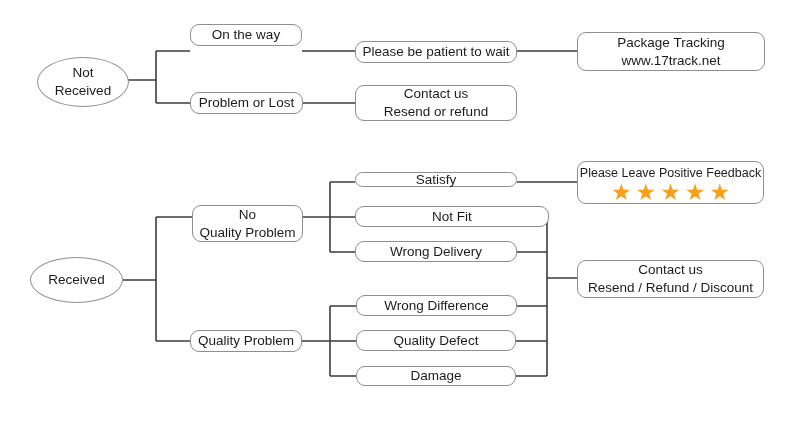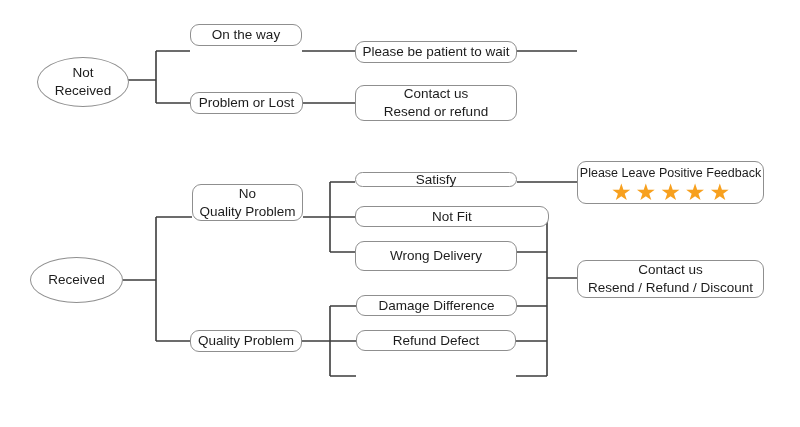--- a/index.html
+++ b/index.html
@@ -83,41 +83,44 @@
 
   <div class="node ellipse" style="left:37px;top:57px;width:92px;height:50px">Not
 Received</div>
 
   <div class="node" style="left:190px;top:24px;width:112px;height:22px">On the way</div>
 
   <div class="node" style="left:190px;top:92px;width:113px;height:22px">Problem or Lost</div>
 
   <div class="node" style="left:355px;top:41px;width:162px;height:22px">Please be patient to wait</div>
 
+  <div class="node" style="left:577px;top:32px;width:188px;height:39px">Package Tracking
+www.17track.net</div>
 
   <div class="node" style="left:355px;top:85px;width:162px;height:36px">Contact us
 Resend or refund</div>
 
   <div class="node ellipse" style="left:30px;top:257px;width:93px;height:46px">Received</div>
 
-  <div class="node" style="left:192px;top:184px;width:111px;height:37px">No
+  <div class="node" style="left:192px;top:205px;width:111px;height:37px">No
 Quality Problem</div>
 
   <div class="node" style="left:190px;top:330px;width:112px;height:22px">Quality Problem</div>
 
   <div class="node" style="left:355px;top:172px;width:162px;height:15px">Satisfy</div>
 
   <div class="node" style="left:355px;top:206px;width:194px;height:21px">Not Fit</div>
 
-  <div class="node" style="left:355px;top:241px;width:162px;height:30px">Wrong Delivery</div>
+  <div class="node" style="left:355px;top:241px;width:162px;height:21px">Wrong Delivery</div>
 
-  <div class="node" style="left:356px;top:295px;width:161px;height:21px">Damage Difference</div>
+  <div class="node" style="left:356px;top:295px;width:161px;height:21px">Wrong Difference</div>
 
-  <div class="node" style="left:356px;top:330px;width:160px;height:21px">Refund Defect</div>
+  <div class="node" style="left:356px;top:330px;width:160px;height:21px">Quality Defect</div>
 
+  <div class="node" style="left:356px;top:366px;width:160px;height:20px">Damage</div>
 
   <div class="node feedback" style="left:577px;top:161px;width:187px;height:43px">
     <span class="feedback-title">Please Leave Positive Feedback</span>
     <span class="stars">★★★★★</span>
   </div>
 
   <div class="node" style="left:577px;top:260px;width:187px;height:38px">Contact us
 Resend / Refund / Discount</div>
 
 </div>

